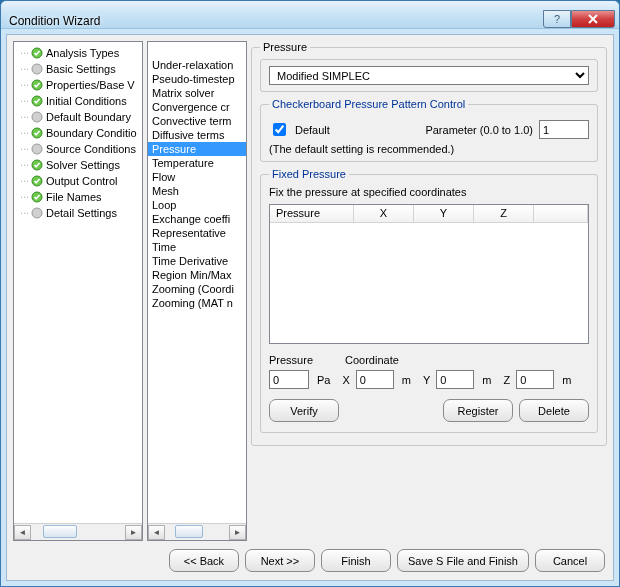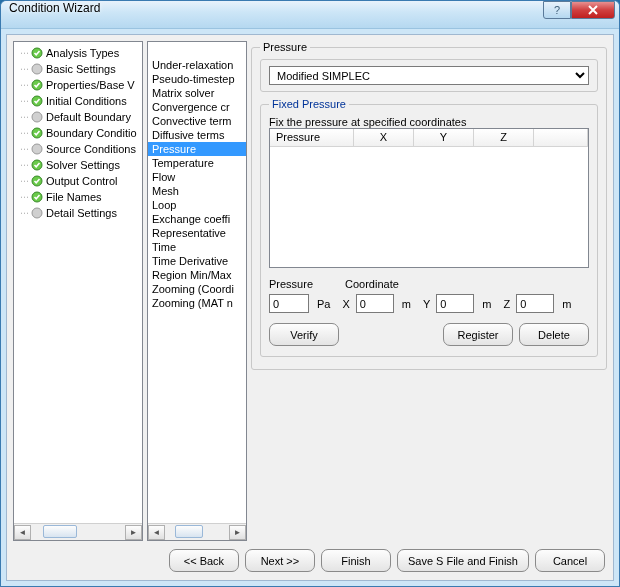--- a/index.html
+++ b/index.html
@@ -20,21 +20,21 @@
     border-radius: 6px 6px 0 0;
     box-shadow: 0 0 8px rgba(0,0,0,0.3);
     display: flex;
     flex-direction: column;
   }
   .titlebar {
     height: 28px;
     background: linear-gradient(180deg, #e8f2fb 0%, #cde6f7 40%, #b5d8f0 100%);
     border-bottom: 1px solid #9ac3e0;
     display: flex;
-    align-items: flex-start;
+    align-items: flex-end;
     padding: 0 4px 0 8px;
     border-radius: 6px 6px 0 0;
   }
   .titlebar .title {
     flex: 1;
     color: #000;
     font-size: 12px;
     text-shadow: 0 0 4px #fff;
   }
   .titlebar .btns { display: flex; gap: 0; }
@@ -382,24 +382,35 @@
       <div class="right-panel">
         <fieldset class="outer">
           <legend>Pressure</legend>
 
           <fieldset>
             <select class="wide">
               <option>Modified SIMPLEC</option>
             </select>
           </fieldset>
 
+          <fieldset>
+            <legend>Checkerboard Pressure Pattern Control</legend>
+            <div class="row">
+              <input type="checkbox" class="checkbox" checked="" style="">
+              <span>Default</span>
+              <span style="flex:1"></span>
+              <span>Parameter  (0.0 to 1.0)</span>
+              <input type="text" style="width: 50px;" value="1">
+            </div>
+            <div class="note">(The default setting is recommended.)</div>
+          </fieldset>
 
           <fieldset style="flex:1">
             <legend>Fixed Pressure</legend>
-            <div style="">Fix the pressure at specified coordinates</div>
+            <div style="margin-bottom:6px">Fix the pressure at specified coordinates</div>
 
             <div class="coord-table">
               <div class="hdr">
                 <div style="width:84px">Pressure</div>
                 <div style="width:60px;text-align:center">X</div>
                 <div style="width:60px;text-align:center">Y</div>
                 <div style="width:60px;text-align:center">Z</div>
                 <div style="flex:1"></div>
               </div>
               <div class="body"></div>

